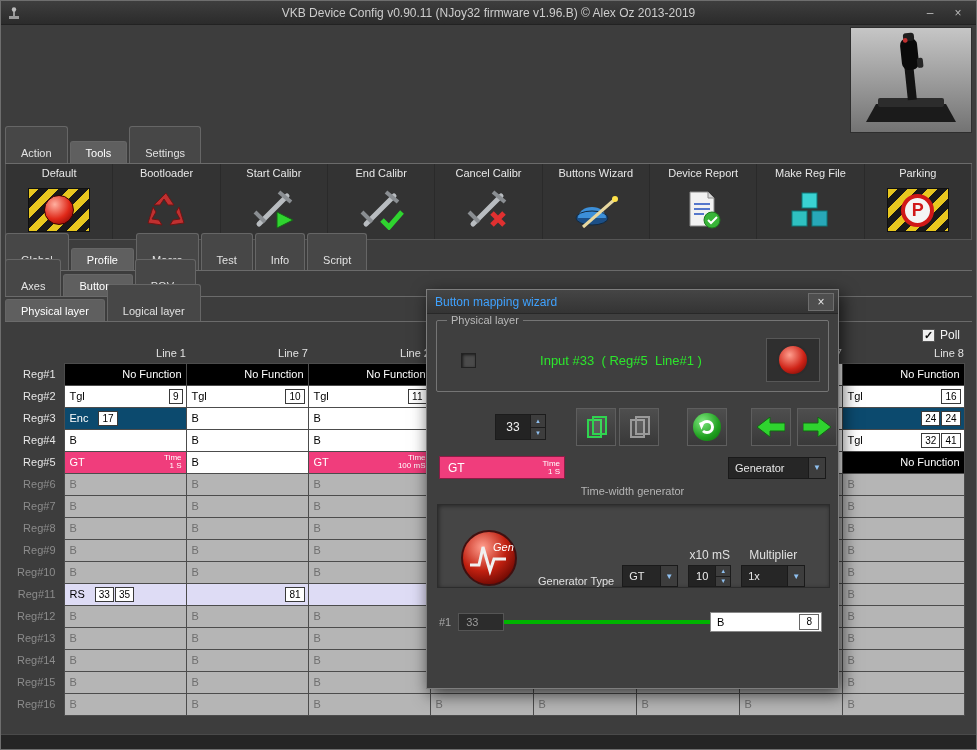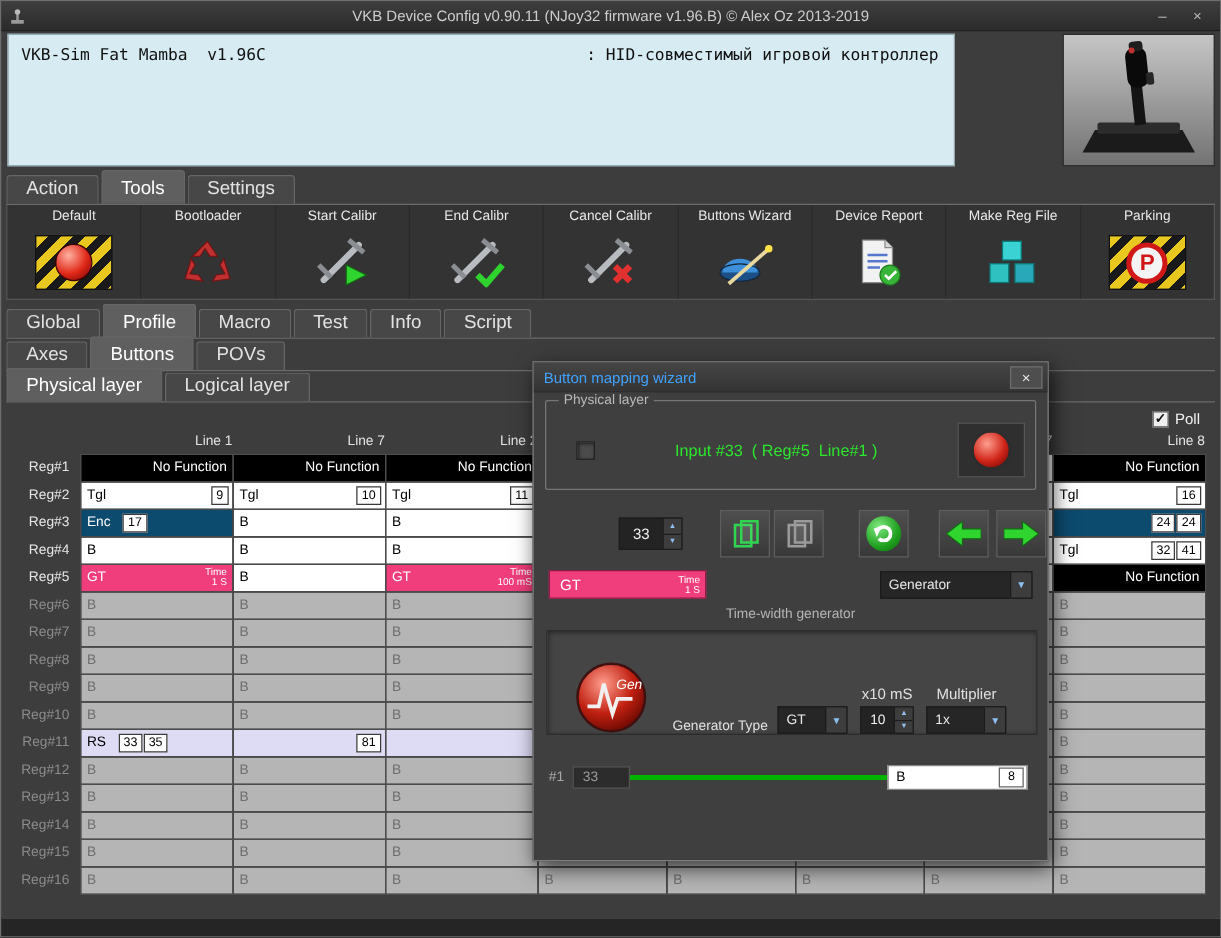--- a/index.html
+++ b/index.html
@@ -15,21 +15,21 @@
 .wmin,.wclose{width:24px;height:17px;display:flex;align-items:center;justify-content:center;color:#b8b8b8;font-size:12px}
 
 
 .infotext{position:absolute;left:5px;top:26px;width:758px;height:106px;background:#d6ebf2;border:1px solid #93a9b2;color:#101010;font-family:"DejaVu Sans Mono",monospace;font-size:13px}
 .infotext .t1{position:absolute;left:10px;top:9px;white-space:pre}
 .infotext .t2{position:absolute;left:462px;top:9px;white-space:pre}
 .devphoto{position:absolute;right:4px;top:26px;width:122px;height:106px;background:linear-gradient(#c6c6c6,#737373);display:flex;align-items:flex-end;justify-content:center;border:1px solid #2e2e2e}
 
 
 .tabrow{position:absolute;left:4px;right:4px;height:24px;border-bottom:1px solid #6b6b6b;display:flex;align-items:flex-end;gap:2px}
-.tab{background:#474747;border:1px solid #666;border-bottom:none;color:#e2e2e2;font-size:15px;padding:1px 15px 4px;border-radius:3px 3px 0 0;white-space:nowrap}
+.tab{background:#474747;border:1px solid #666;border-bottom:none;color:#e2e2e2;font-size:11px;padding:20px 15px 4px;border-radius:3px 3px 0 0;white-space:nowrap}
 .tab.sel{background:#5f5f5f;padding-top:5px;color:#fff}
 .t1row{top:139px}.t2row{top:246px}.t3row{top:272px}.t4row{top:297px}
 
 
 .toolbar{position:absolute;left:4px;right:4px;top:163px;height:76px;background:#333;border:1px solid #555;border-top:none;display:flex}
 .tbtn{flex:1;display:flex;flex-direction:column;align-items:center;padding-top:3px;border-right:1px solid #2a2a2a;cursor:default}
 .tbtn:last-child{border-right:none}
 .tlabel{color:#e8e8e8;font-size:11px;margin-bottom:2px;white-space:nowrap}
 .tico{flex:1;display:flex;align-items:center;justify-content:center;width:100%}
 .hazard{width:62px;height:44px;background:repeating-linear-gradient(135deg,#e8c71f 0 7px,#191919 7px 14px);display:flex;align-items:center;justify-content:center;border:1px solid #111}
@@ -93,21 +93,21 @@
 .doc.gray{color:#9a9a9a}
 .refresh-icon{width:28px;height:28px;border-radius:50%;background:radial-gradient(circle at 35% 30%,#7fe87f,#1f9f1f 60%,#0c6c0c);position:relative}
 .refresh-icon::before{content:"";position:absolute;inset:7px;border:3px solid #fff;border-radius:50%;border-left-color:transparent}
 .refresh-icon::after{content:"";position:absolute;left:1px;top:5px;border:5px solid transparent;border-right-color:#fff;transform:rotate(25deg)}
 .gtrow{position:absolute;top:166px;left:12px;right:12px;display:flex;align-items:center}
 .gtbtn{width:126px;height:23px;background:#f03d7c;color:#fff;display:flex;align-items:center;border:1px solid #8c1c46;font-size:12px}
 .gtbtn .clab{padding-left:8px}
 .combo{height:22px;background:#262626;border:1px solid #1a1a1a;display:flex;align-items:center}
 .combo .val{flex:1;color:#e8e8e8;font-size:11px;padding-left:6px;white-space:nowrap}
 .combo .dd{width:17px;height:100%;background:#3d3d3d;border-left:1px solid #1a1a1a;color:#8fc0f0;font-size:8px;display:flex;align-items:center;justify-content:center}
-.combo.wide{width:122px;margin-left:auto}
+.combo.wide{width:98px;margin-left:auto}
 .dsection{position:absolute;top:195px;left:0;right:0;text-align:center;color:#b5b5b5;font-size:11px}
 .genpanel{position:absolute;top:214px;left:10px;width:393px;height:84px;background:#454545;border:1px solid #2c2c2c;box-shadow:inset 1px 1px 4px rgba(0,0,0,.45);display:flex;align-items:flex-end;padding:0 8px}
 .genicon{width:58px;height:58px;margin-left:14px;flex:none}
 .genlabel{color:#e0e0e0;font-size:11px;margin-left:20px;white-space:nowrap}
 .combo.small{width:56px;margin-left:8px}
 .gencol{display:flex;flex-direction:column;align-items:center;margin-left:10px}
 .collabel{color:#e0e0e0;font-size:12px;margin-bottom:3px;white-space:nowrap}
 .spin.small{height:22px}
 .spin.small .val{min-width:26px;font-size:11px}
 .combo.msmall{width:64px}
@@ -132,24 +132,20 @@
           <circle cx="7" cy="3.5" r="2.2" fill="#bbb"></circle>
         </svg>
     </span>
     <span class="wtitle">VKB Device Config v0.90.11 (NJoy32 firmware v1.96.B) © Alex Oz 2013-2019</span>
     <span class="wbtns">
       <span class="wmin">–</span>
       <span class="wclose">×</span>
     </span>
   </div>
 
-  <div class="infotext">
-    <span class="t1">VKB-Sim Fat Mamba  v1.96C</span>
-    <span class="t2">: HID-совместимый игровой контроллер</span>
-  </div>
   <div class="devphoto">
     <svg viewBox="0 0 110 100" width="116" height="100">
       <polygon points="10,90 100,90 90,72 20,72" fill="#1b1b1b"></polygon>
       <rect x="22" y="66" width="66" height="9" rx="2" fill="#2c2c2c"></rect>
       <rect x="50" y="34" width="9" height="34" fill="#141414" transform="rotate(-6 54 50)"></rect>
       <rect x="45" y="6" width="17" height="32" rx="7" fill="#0a0a0a" transform="rotate(-6 53 22)"></rect>
       <rect x="47" y="1" width="11" height="8" rx="3" fill="#1e1e1e" transform="rotate(-6 53 5)"></rect>
       <circle cx="49" cy="8" r="2.4" fill="#c03030" transform="rotate(-6 53 6)"></circle>
       <rect x="61" y="26" width="6" height="10" rx="2" fill="#262626" transform="rotate(-6 62 30)"></rect>
     </svg>

